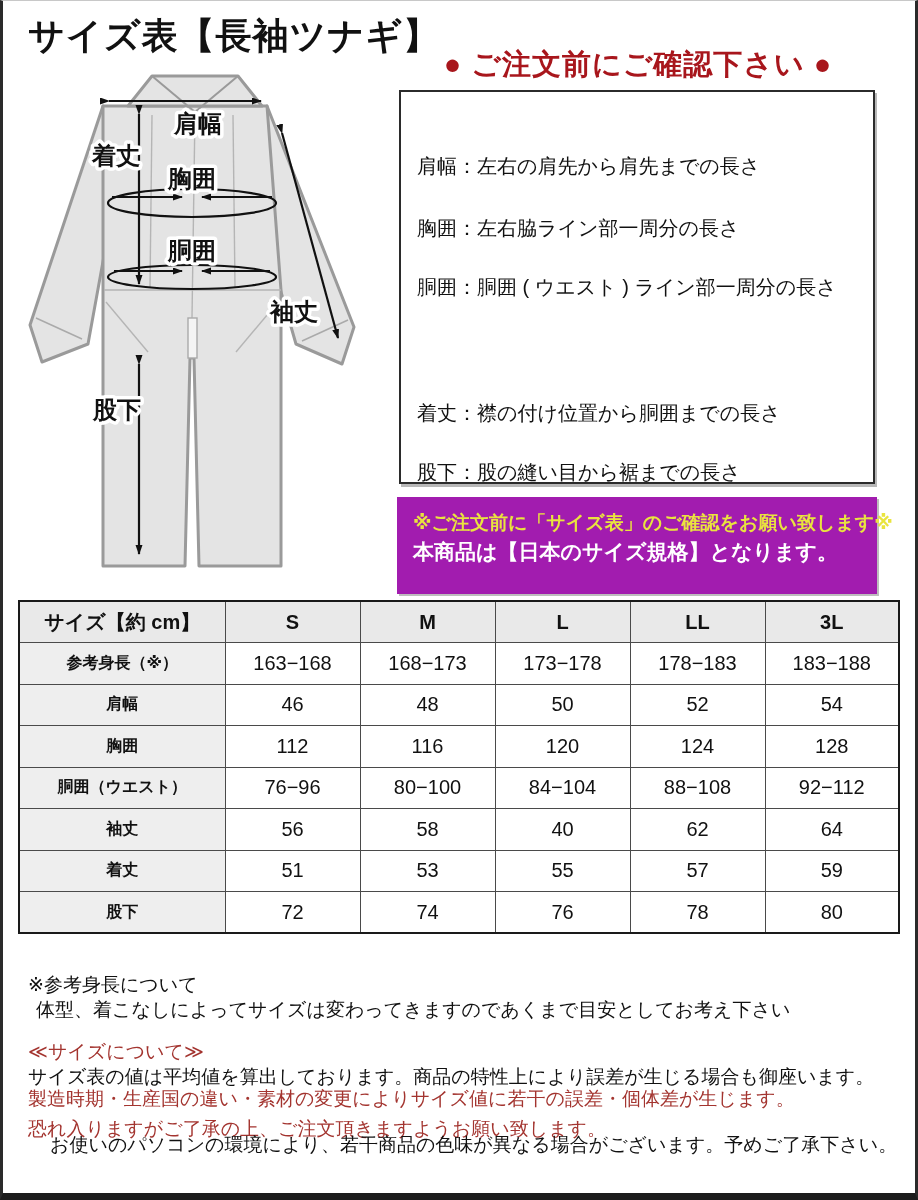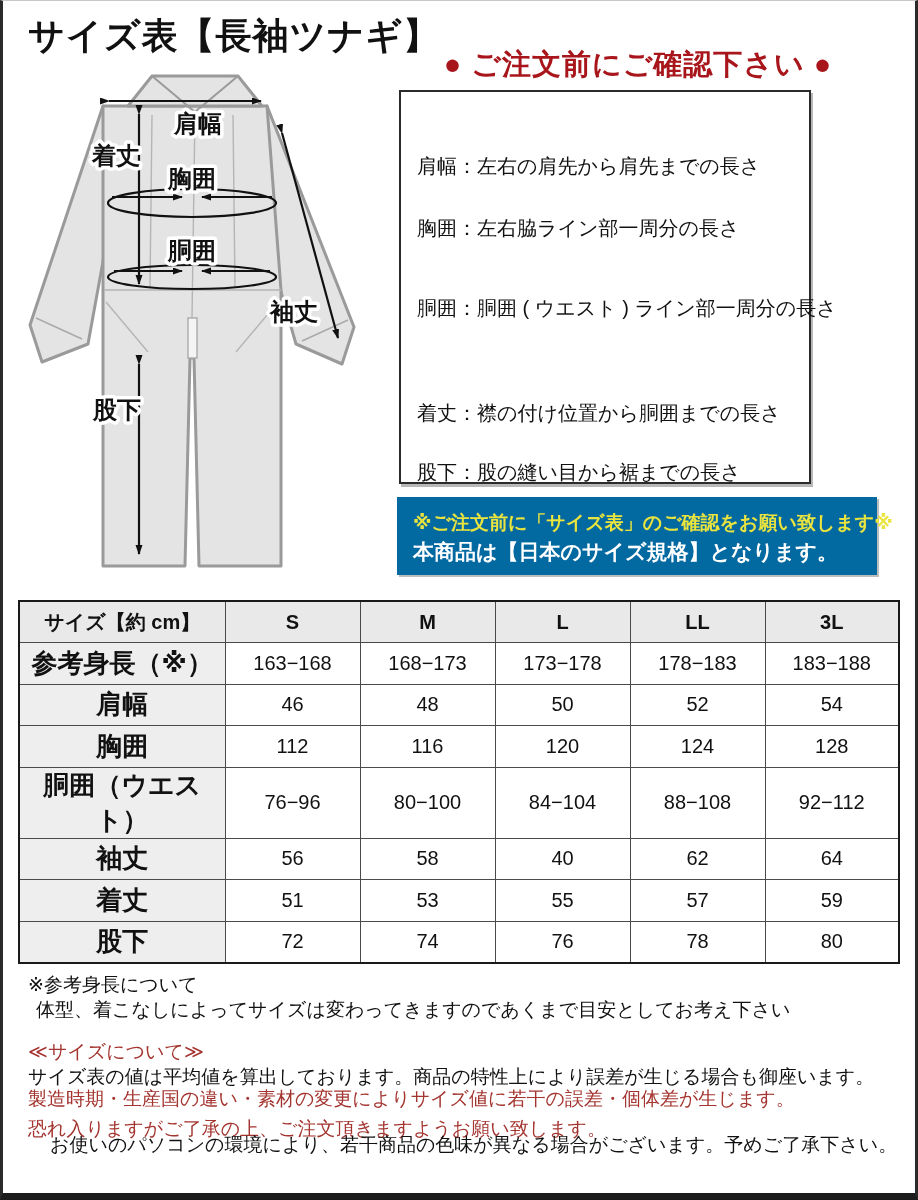--- a/index.html
+++ b/index.html
@@ -26,34 +26,34 @@
     color:#111;
   }
   .confirm-heading {
     position:absolute; left:398px; top:45px; width:480px;
     text-align:center;
     font-size:29px; font-weight:bold;
     color:#a8161c; letter-spacing:1px;
     white-space:nowrap;
   }
   .def-box {
-    position:absolute; left:399px; top:90px; width:412px; height:394px;
+    position:absolute; left:399px; top:90px; width:476px; height:394px;
     background:#ffffff;
     border:2px solid #2b2b2b;
     box-shadow:2px 3px 0 #b8b8b8;
     padding-left:37px;
   }
   .def-line {
     position:absolute; left:16px;
     font-size:20px; color:#111;
     white-space:nowrap;
   }
   .black-box {
-    position:absolute; left:397px; top:497px; width:480px; height:78px;
-    background:#0369a1;
+    position:absolute; left:397px; top:497px; width:480px; height:97px;
+    background:#a21caf;
     box-shadow:2px 2px 0 #bdbdbd;
     padding-left:48px;
   }
   .black-box .bb-line1 {
     position:absolute; left:16px; top:13px;
     font-size:19px; font-weight:bold; color:#e9e43e;
     white-space:nowrap;
   }
   .black-box .bb-line2 {
     position:absolute; left:16px; top:41px;
@@ -73,21 +73,21 @@
     background:#ffffff;
   }
   table.size-table tr.head td {
     background:#e9e9e9;
     font-weight:bold;
     margin-left:36px;
   }
   table.size-table td.rowlabel {
     background:#eeeeee;
     font-weight:bold;
-    font-size:26px;
+    font-size:16px;
   }
   .footer-line {
     position:absolute;
     font-size:19px; line-height:24px;
     white-space:nowrap;
     color:#111;
   }
   .footer-line.red { color:#a3342f; }
   svg text {
     font-family:"Liberation Sans","DejaVu Sans",sans-serif;
@@ -157,21 +157,21 @@
   <text x="116" y="164">着丈</text>
   <text x="192" y="187">胸囲</text>
   <text x="192" y="259">胴囲</text>
   <text x="294" y="320">袖丈</text>
   <text x="117" y="418">股下</text>
 </svg>
 
 <div class="def-box">
   <div class="def-line" style="top:61px">肩幅：左右の肩先から肩先までの長さ</div>
   <div class="def-line" style="top:123px">胸囲：左右脇ライン部一周分の長さ</div>
-  <div class="def-line" style="top:203px">胴囲：胴囲 ( ウエスト ) ライン部一周分の長さ</div>
+  <div class="def-line" style="top:182px">胴囲：胴囲 ( ウエスト ) ライン部一周分の長さ</div>
   <div class="def-line" style="top:308px">着丈：襟の付け位置から胴囲までの長さ</div>
   <div class="def-line" style="top:367px">股下：股の縫い目から裾までの長さ</div>
 </div>
 
 <div class="black-box">
   <div class="bb-line1">※ご注文前に「サイズ表」のご確認をお願い致します※</div>
   <div class="bb-line2">本商品は【日本のサイズ規格】となります。</div>
 </div>
 
 <table class="size-table">

